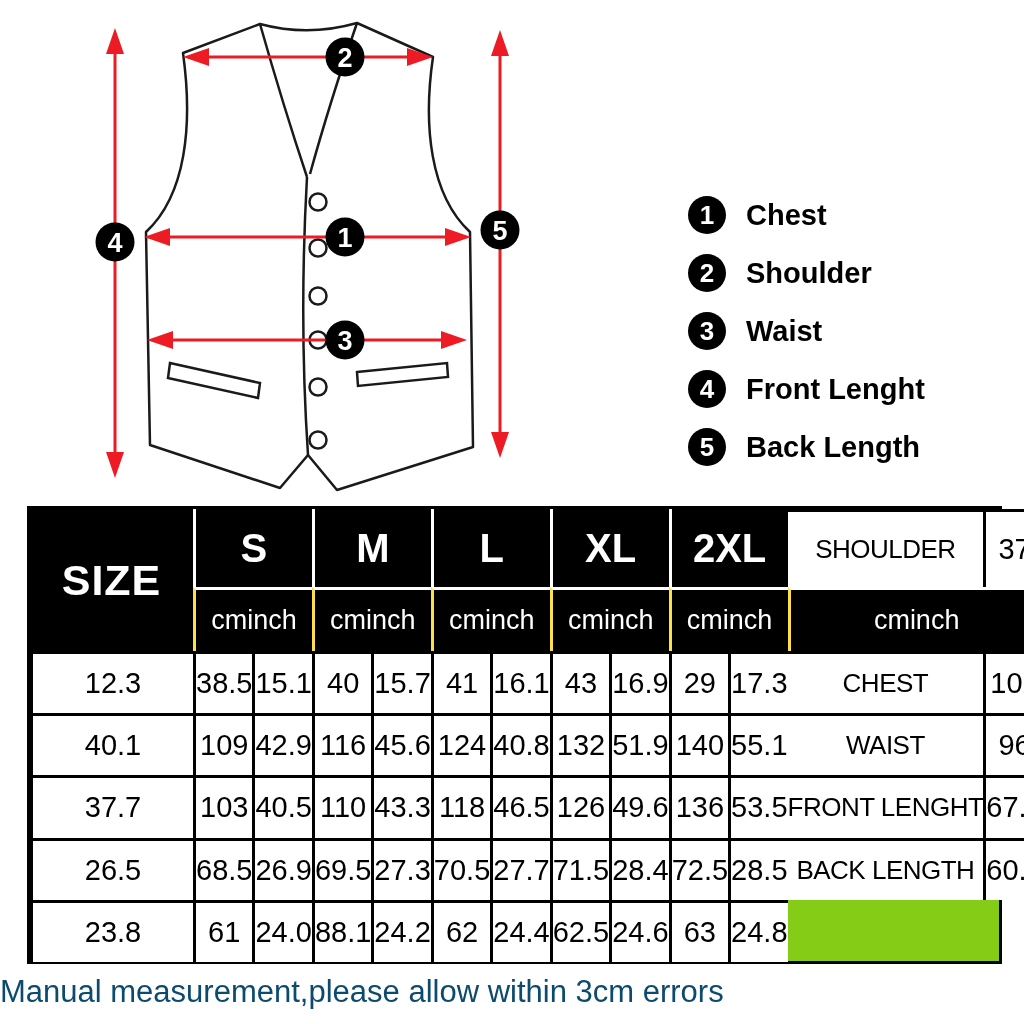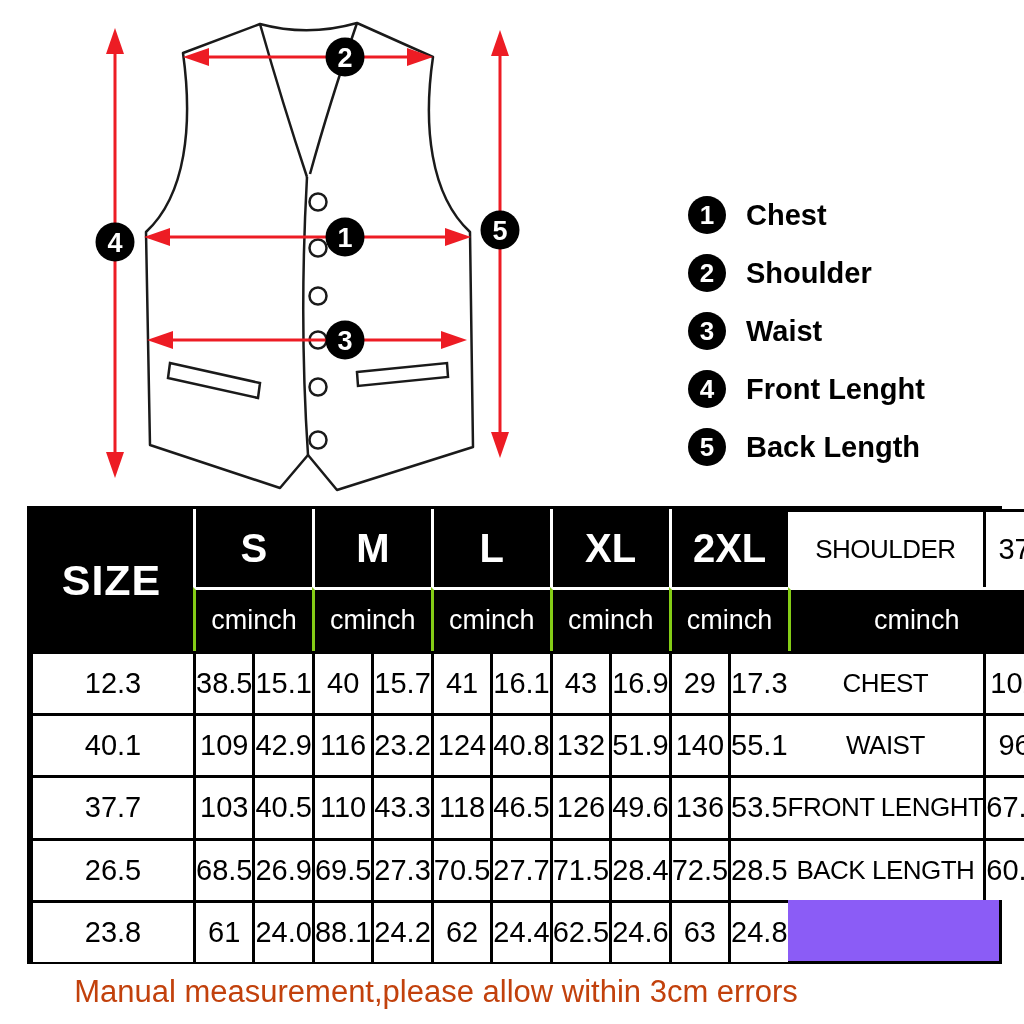--- a/index.html
+++ b/index.html
@@ -24,37 +24,37 @@
   .legend-item { display:flex; align-items:center; height:38px; margin-bottom:20px; }
   .legend-badge {
     width:38px; height:38px; border-radius:50%; background:#000;
     color:#fff; font-size:26px; font-weight:bold; flex:0 0 38px;
     display:flex; align-items:center; justify-content:center;
   }
   .legend-label { margin-left:20px; font-size:29px; font-weight:bold; white-space:nowrap; }
   
   #size-table {
     position:absolute; left:27px; top:506px; width:975px; height:458px;
-    box-sizing:border-box; border:3px solid #000; background:#8b5cf6;
+    box-sizing:border-box; border:3px solid #000; background:#84cc16;
     display:grid;
     grid-template-columns:163px repeat(12,1fr);
     grid-template-rows:78px 64px repeat(5,62.2px);
   }
   #size-table > div { display:flex; align-items:center; justify-content:center; box-sizing:border-box; }
   .hcell { background:#000; color:#fff; }
   .cell-size-header { grid-row:1 / 3; grid-column:1; font-size:43px; font-weight:bold; letter-spacing:1px; }
   .cell-size-name { grid-row:1; font-size:40px; font-weight:bold; border-left:3px solid #fff; }
-  .cell-units { grid-row:2; font-size:27px; border-left:3px solid #84cc16; border-top:3px solid #fff;
+  .cell-units { grid-row:2; font-size:27px; border-left:3px solid #fde047; border-top:3px solid #fff;
                 justify-content:flex-end; }
   .dcell { background:#fff; color:#000; font-size:29px; border-top:3px solid #000; border-left:3px solid #000; }
   .cell-row-label { border-left:none; font-size:26px; letter-spacing:-0.5px; white-space:nowrap; }
   
   #footer-note {
     position:absolute; left:0; top:974px; width:872px;
-    text-align:center; font-size:31px; color:#c2410c;
+    text-align:left; font-size:31px; color:#0c4a6e;
   }
 </style>
 </head>
 <body>
 
 <svg id="vest-svg" width="500" height="505" viewBox="0 0 500 505">
 
   <path class="vest-line" d="M 113,48 L 190,19 Q 238,32 287,18 L 363,52
            C 353,120 360,190 400,227
            L 403,442 L 267,485 L 238,450 L 210,483 L 80,440
@@ -205,21 +205,21 @@
   <div class="dcell">16.9</div>
   <div class="dcell">29</div>
   <div class="dcell">17.3</div>
 
   <div class="dcell cell-row-label">CHEST</div>
   <div class="dcell">102</div>
   <div class="dcell">40.1</div>
   <div class="dcell">109</div>
   <div class="dcell">42.9</div>
   <div class="dcell">116</div>
-  <div class="dcell">23.2</div>
+  <div class="dcell">45.6</div>
   <div class="dcell">124</div>
   <div class="dcell">40.8</div>
   <div class="dcell">132</div>
   <div class="dcell">51.9</div>
   <div class="dcell">140</div>
   <div class="dcell">55.1</div>
 
   <div class="dcell cell-row-label">WAIST</div>
   <div class="dcell">96</div>
   <div class="dcell">37.7</div>

